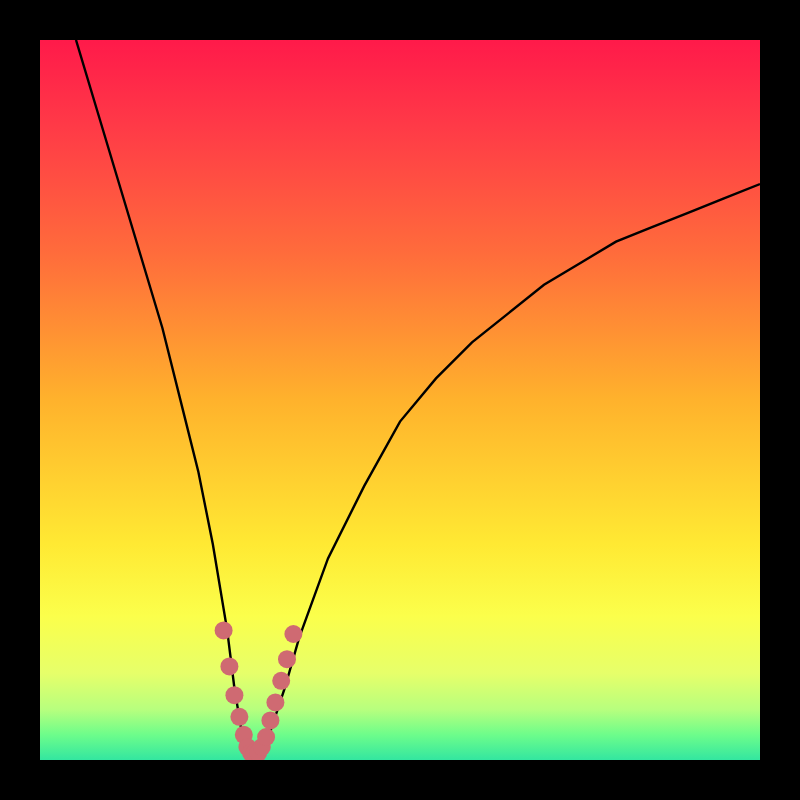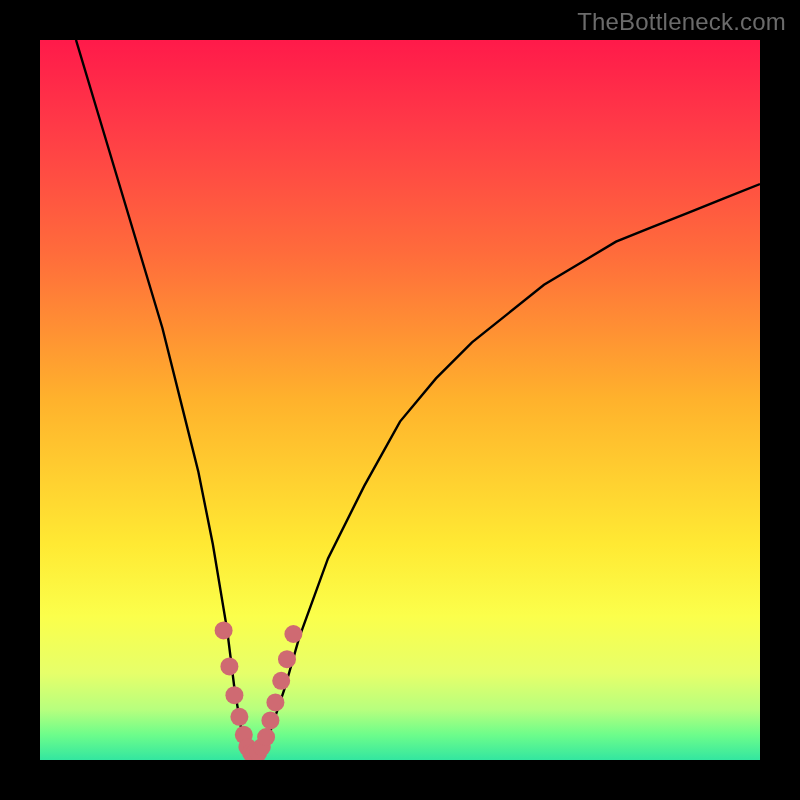--- a/index.html
+++ b/index.html
@@ -87,15 +87,14 @@
           <circle cx="230.4" cy="680.4" r="9" fill="#cf6a72"></circle>
           <circle cx="235.4" cy="662.4" r="9" fill="#cf6a72"></circle>
           <circle cx="241.2" cy="640.8" r="9" fill="#cf6a72"></circle>
           <circle cx="247.0" cy="619.2" r="9" fill="#cf6a72"></circle>
           <circle cx="253.4" cy="594.0" r="9" fill="#cf6a72"></circle>
         </g>
     </svg>
 
   </div>
 
-  <div class="attribution">TheBottleneck.com</div>
 
 </div>
 
 </body></html>

